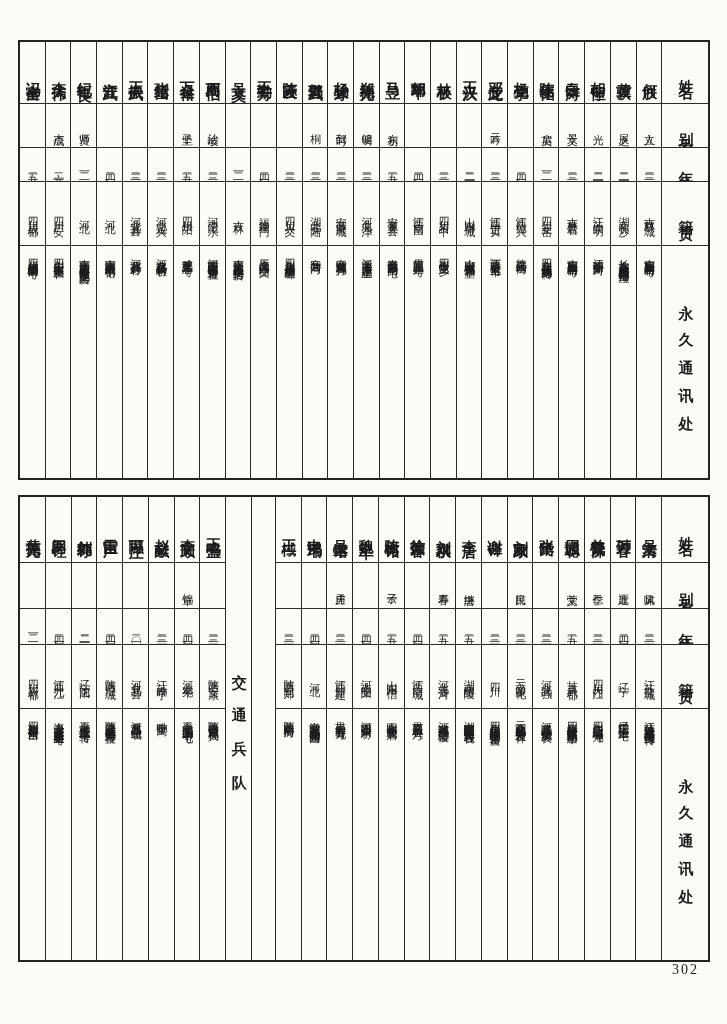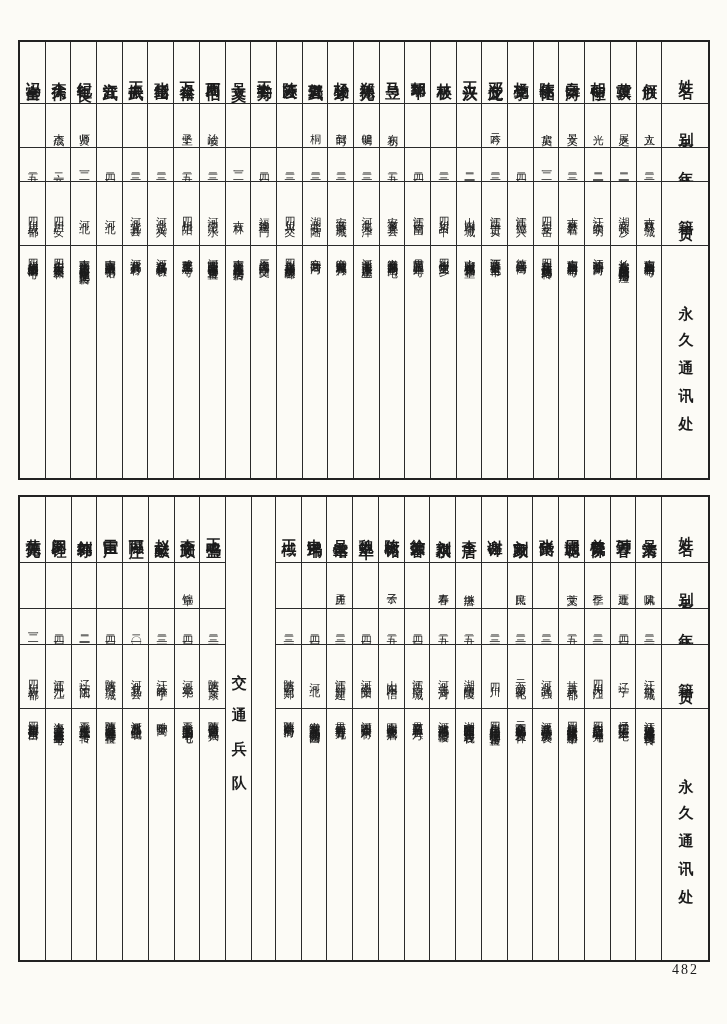--- a/index.html
+++ b/index.html
@@ -928,14 +928,14 @@
           <div class="vtext">年龄</div>
         </div>
         <div class="cell hdr-cell" style="flex: 0 0 64px;">
           <div class="vtext">籍贯</div>
         </div>
         <div class="cell hdr-cell spread cell-grow">
           <div class="vtext">永久通讯处</div>
         </div>
       </div>
     </div>
-  <div class="page-number">482</div>
+  <div class="page-number">302</div>
 </div>
 
 </body></html>

